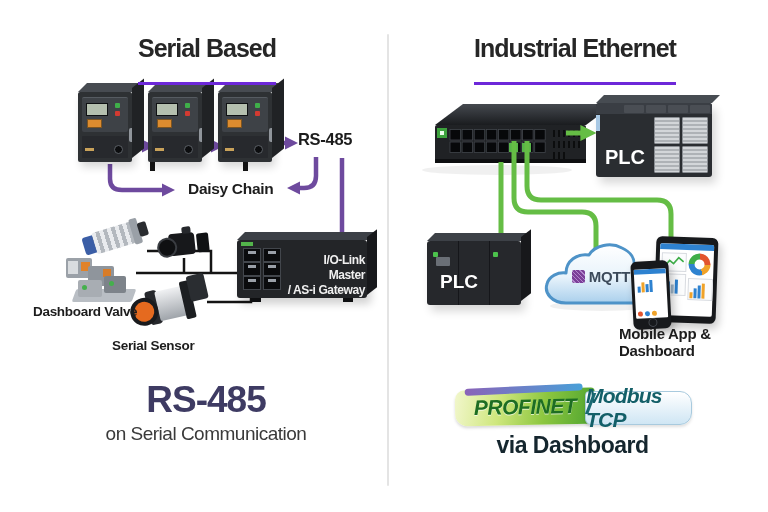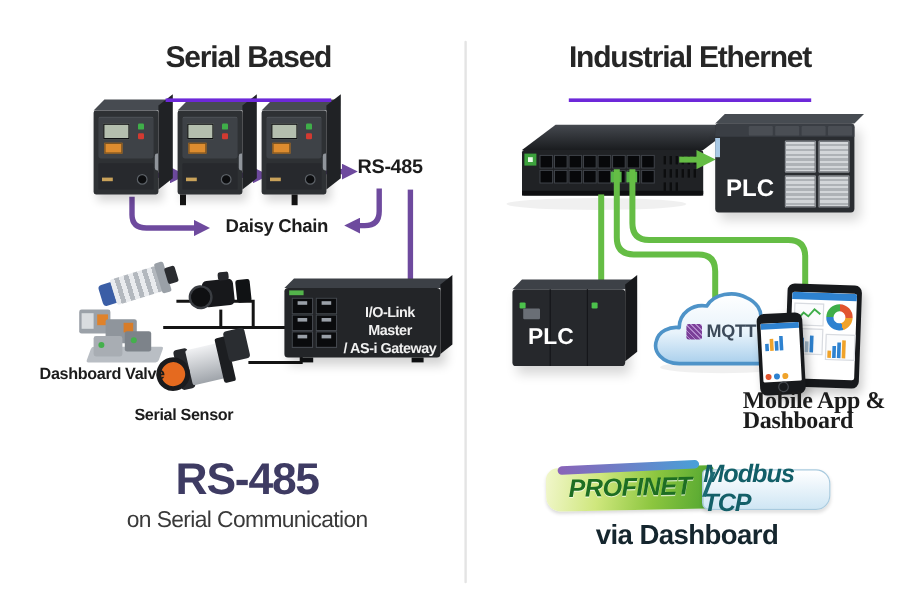--- a/index.html
+++ b/index.html
@@ -42,21 +42,21 @@
   .master{left:237px;top:240px;width:130px;height:58px;background:#232528;border-radius:3px;
           box-shadow:4px 6px 9px rgba(0,0,0,.18);}
   .master::before{content:'';position:absolute;left:0;top:-8px;width:100%;height:8px;background:#3c4046;
                   transform:skewX(-45deg);transform-origin:bottom left;}
   .master::after{content:'';position:absolute;right:-10px;top:-3px;width:10px;height:58px;background:#17181b;
                  transform:skewY(-38deg);transform-origin:left top;}
   .m-port{position:absolute;width:16px;height:12px;background:#0a0b0d;border:1px solid #42464c;}
   .m-pin{position:absolute;left:4px;top:2px;width:8px;height:3px;background:#9aa0a8;}
   .m-tag{position:absolute;left:4px;top:2px;width:12px;height:4px;background:#53b44b;}
   .m-foot{position:absolute;bottom:-4px;width:10px;height:4px;background:#0e0f11;}
-  .master-text{position:absolute;left:48px;top:13px;width:80px;text-align:center;color:#f0f0f0;
+  .master-text{position:absolute;left:48px;top:13px;width:80px;text-align:right;color:#f0f0f0;
                font-weight:bold;font-size:12px;line-height:15px;letter-spacing:-0.4px;}
 
   
   .prox{left:84px;top:234px;width:66px;height:26px;transform:rotate(-17deg);transform-origin:left center;}
   .prox .cap{position:absolute;left:0;top:4px;width:12px;height:18px;background:#3b5ea6;border-radius:3px 0 0 3px;}
   .prox .body{position:absolute;left:11px;top:2px;width:40px;height:22px;border-radius:2px;
               background:repeating-linear-gradient(90deg,#e9ebee 0 4px,#b3b8be 4px 8px);}
   .prox .nut{position:absolute;left:50px;top:0;width:8px;height:26px;background:#9aa0a7;border-radius:2px;}
   .prox .plug{position:absolute;left:57px;top:6px;width:9px;height:14px;background:#2a2c30;border-radius:2px;}
 
@@ -451,21 +451,21 @@
           <i style="height:12px;background:#2e82d0"></i>
       </div>
       <div class="dotrow">
           <i style="background:#e2542e"></i>
           <i style="background:#2e82d0"></i>
           <i style="background:#f0a32a"></i>
         </div>
     </div>
     <div class="ph-home"></div>
   </div>
-  <div class="abs lbl pre txt" style="left:619px;top:326px;width:120px;font-size:20px;line-height:16.5px;font-family:Liberation Serif, serif;">Mobile App &amp;
+  <div class="abs lbl pre txt" style="left:619px;top:326px;width:120px;font-size:15px;line-height:16.5px;">Mobile App &amp;
 Dashboard</div>
 
   <div class="abs badge htm">
     <div class="badge-left">
       <span>PROFINET</span>
     </div>
     <div class="badge-right">
       <span>Modbus TCP</span>
     </div>
     <div class="badge-slash">/</div>

